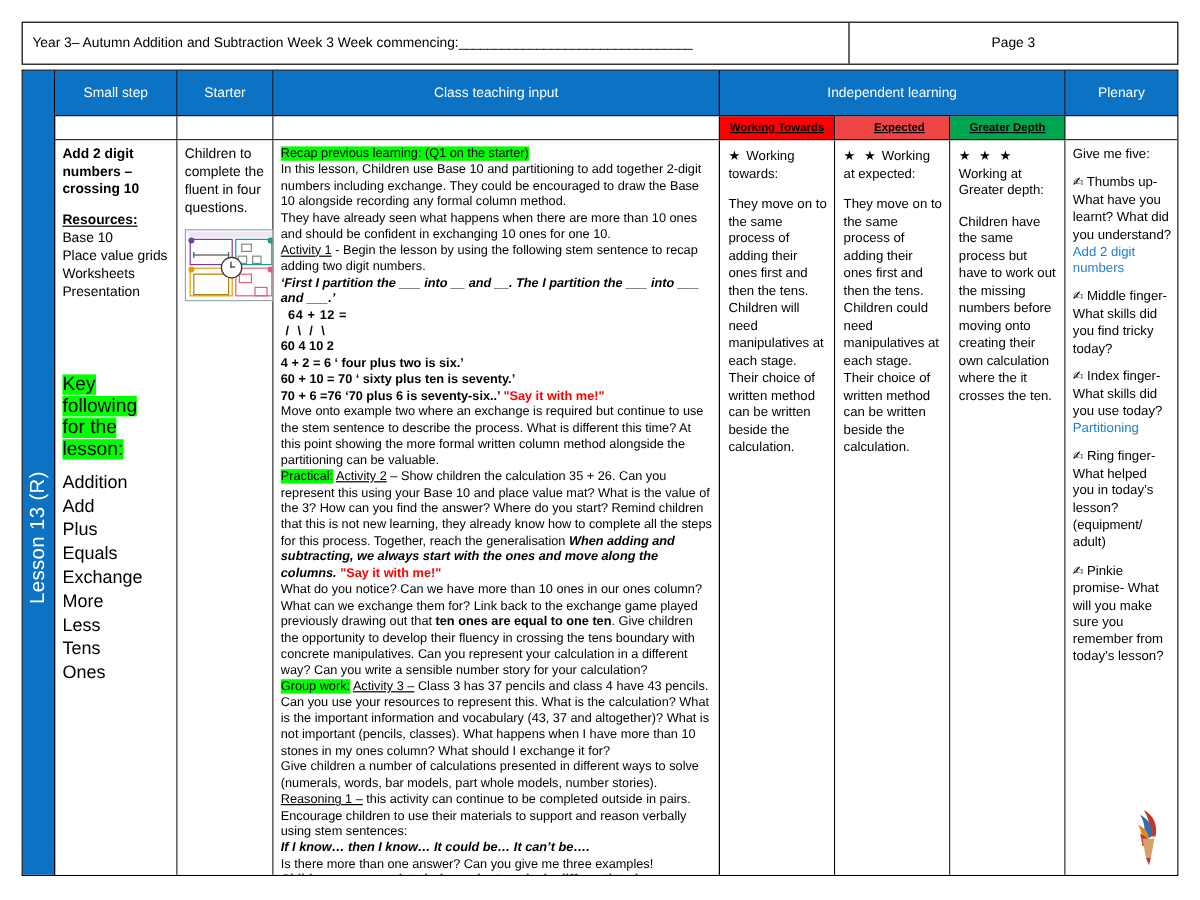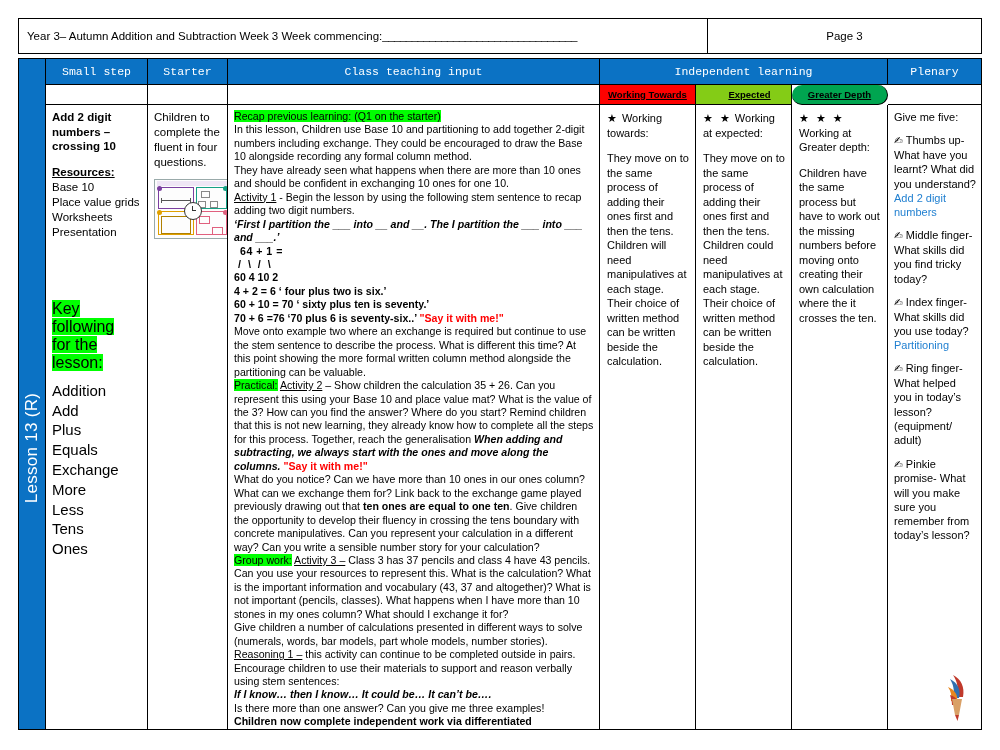--- a/index.html
+++ b/index.html
@@ -23,21 +23,21 @@
 
   .spine{
     flex:0 0 26px;background:#0b72c4;position:relative;border-right:1.4px solid #000;
   }
   .spine .vtext{
     position:absolute;left:50%;top:58%;transform:translate(-50%,-50%) rotate(-90deg);
     white-space:nowrap;color:#fff;font-size:17px;letter-spacing:.3px;
   }
 
   .grid{flex:1;display:flex;flex-direction:column;}
-  .hdrrow{display:flex;height:26px;font-family:Liberation Mono, monospace;}
+  .hdrrow{display:flex;height:38px;}
   .hdrrow2{display:flex;height:20px;}
   .bodyrow{display:flex;flex:1;min-height:0;}
 
   .c-small{flex:0 0 102px;}
   .c-start{flex:0 0 80px;}
   .c-class{flex:0 0 372px;}
   .c-ind{flex:0 0 288px;}
   .c-wt{flex:0 0 96px;}
   .c-ex{flex:0 0 96px;}
   .c-gd{flex:0 0 96px;}
@@ -49,22 +49,22 @@
     border-right:1.4px solid #000;border-bottom:1.4px solid #000;box-sizing:border-box;
   }
   .hcell:last-child{border-right:none;text-align:right;}
 
   .bandcell{
     font-size:9.5px;font-weight:bold;color:#000;
     display:flex;align-items:center;justify-content:center;
     border-right:1.4px solid #000;border-bottom:1.4px solid #000;box-sizing:border-box;text-decoration:underline;
   }
   .band-wt{background:#fd0100;}
-  .band-ex{background:#84cc16;padding-left:12px;}
-  .band-gd{background:#00a550;border-radius:10px;}
+  .band-ex{background:#ef4444;padding-left:12px;}
+  .band-gd{background:#00a550;}
   .blankcell{border-right:1.4px solid #000;border-bottom:1.4px solid #000;box-sizing:border-box;background:#fff;}
   .blankcell.last{border-right:none;}
 
   .cell{
     border-right:1.4px solid #000;box-sizing:border-box;background:#fff;
     padding:5px 5px 0 6px;overflow:hidden;
   }
   .cell.last{border-right:none;}
 
   
@@ -221,21 +221,21 @@
             <div class="clock"></div>
           </div>
         </div>
 
         <div class="cell c-class c3">
           <p><span class="hl">Recap previous learning: (Q1 on the starter)</span></p>
           <p>In this lesson, Children use Base 10 and partitioning to add together 2-digit numbers including exchange. They could be encouraged to draw the Base 10 alongside recording any formal column method.</p>
           <p>They have already seen what happens when there are more than 10 ones and should be confident in exchanging 10 ones for one 10.</p>
           <p><span class="u" style="font-weight:normal">Activity 1</span><span> - Begin the lesson by using the following stem sentence to recap adding two digit numbers.</span></p>
           <p class="bi">‘First I partition the ___ into __ and __. The I partition the ___ into ___ and ___.’</p>
-          <p class="part">64  +  1  =</p>
+          <p class="part">64  +  12  =</p>
           <p class="slashes">/  \    /  \</p>
           <p class="b">60    4   10   2</p>
           <p class="b">4 + 2 = 6 ‘ four plus two is six.’</p>
           <p class="b">60 + 10 = 70 ‘ sixty  plus ten is seventy.’</p>
           <p><span class="b">70 + 6 =76 ‘70 plus 6 is seventy-six..’</span><span class="red"> "Say it with me!"</span></p>
           <p>Move onto example two where an exchange is required but continue to use the stem sentence to describe the process.  What is different this time?  At this point showing the more formal written column method alongside the partitioning can be valuable.</p>
           <p><span class="hl">Practical:</span> <span class="u" style="font-weight:normal">Activity 2</span><span> – Show children the calculation 35 + 26.  Can you represent this using your Base 10 and place value mat?  What is the value of the 3?  How can you find the answer?  Where do you start?  Remind children that this is not new learning, they already know how to complete all the steps for this process.  Together, reach the generalisation </span><span class="bi">When adding and subtracting, we always start with the ones and move along the columns.</span><span class="red"> "Say it with me!"</span></p>
           <p><span>What do you notice?  Can we have more than 10 ones in our ones column?  What can we exchange them for?  Link back to the exchange game played previously drawing out that </span><span class="b">ten ones are equal to one ten</span><span>. Give children the opportunity to develop their fluency in crossing the tens boundary with concrete manipulatives. Can you represent your calculation in a different way? Can you write a sensible number story for your calculation?</span></p>
           <p><span class="hl">Group work:</span> <span class="u" style="font-weight:normal">Activity 3 –</span><span> Class 3 has 37 pencils and class 4 have 43 pencils.  Can you use your resources to represent this.  What is the calculation? What is the important information and vocabulary (43, 37 and altogether)?  What is not important (pencils, classes).  What happens when I have more than 10 stones in my ones column? What should I exchange it for?</span></p>
           <p>Give children a number of calculations presented in different ways to solve (numerals, words, bar models, part whole models, number stories).</p>

